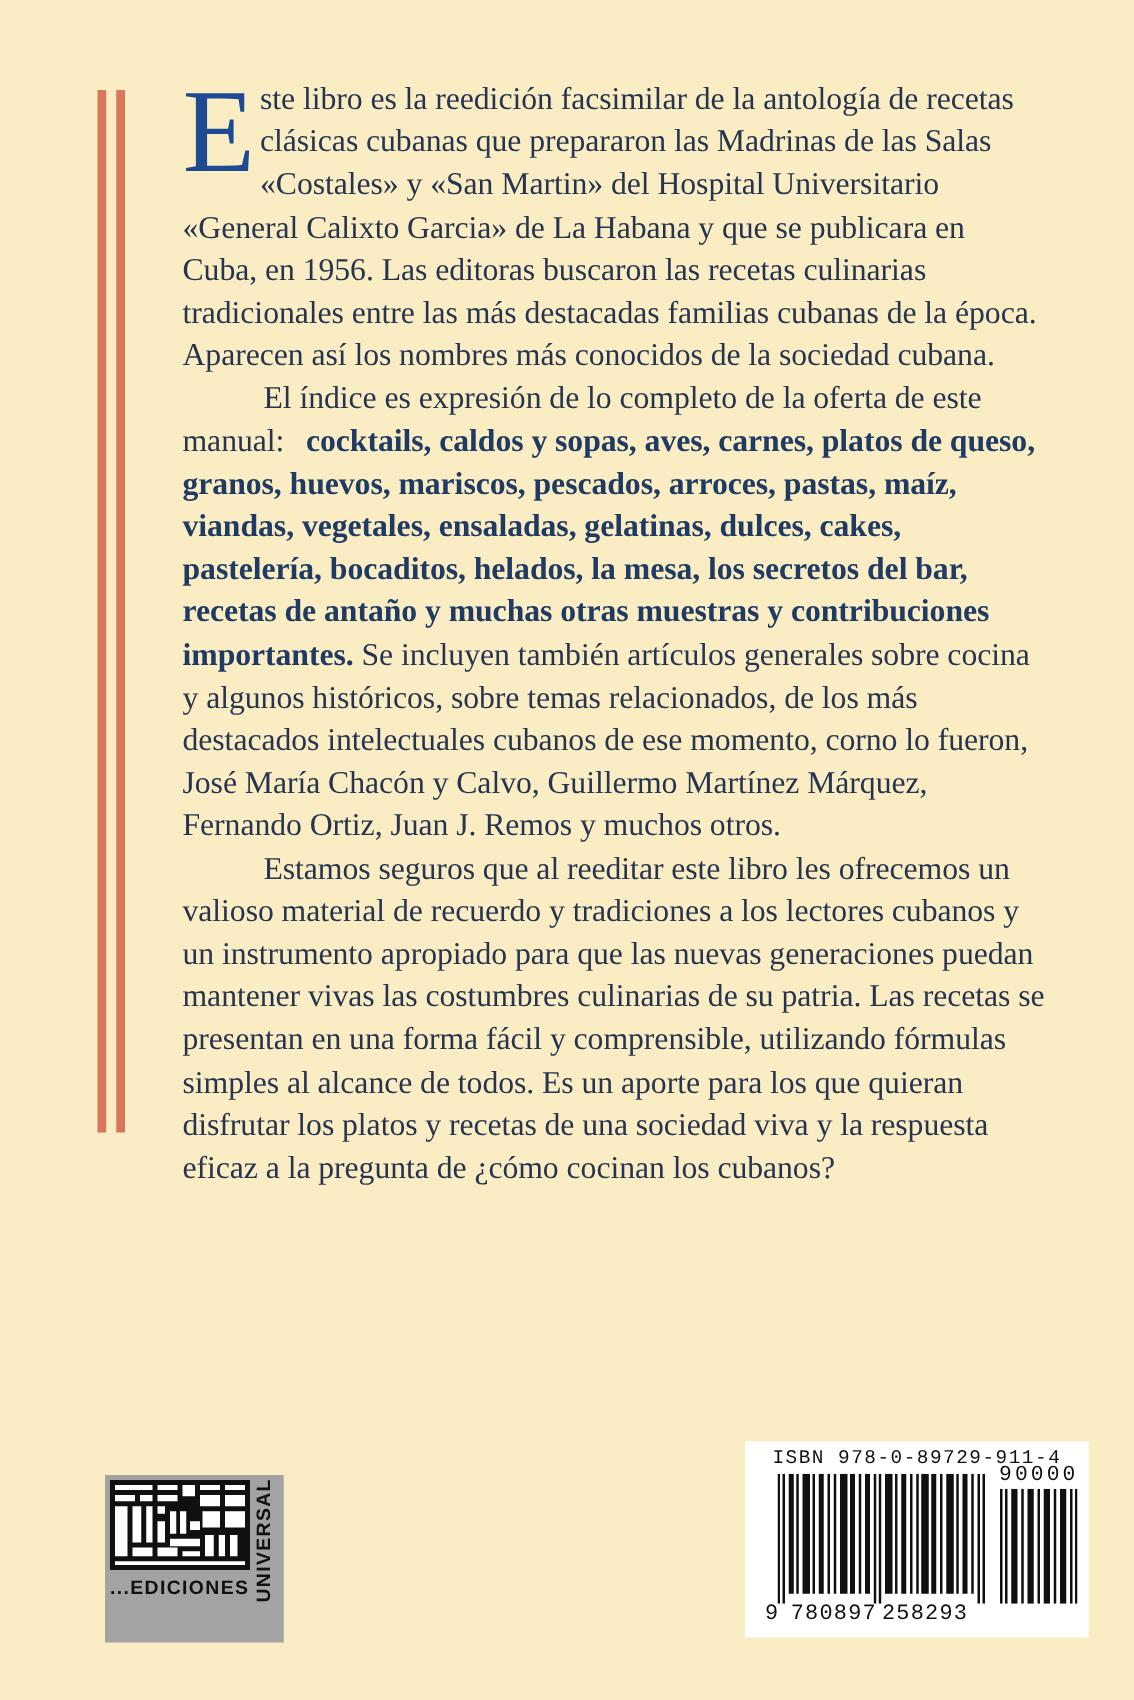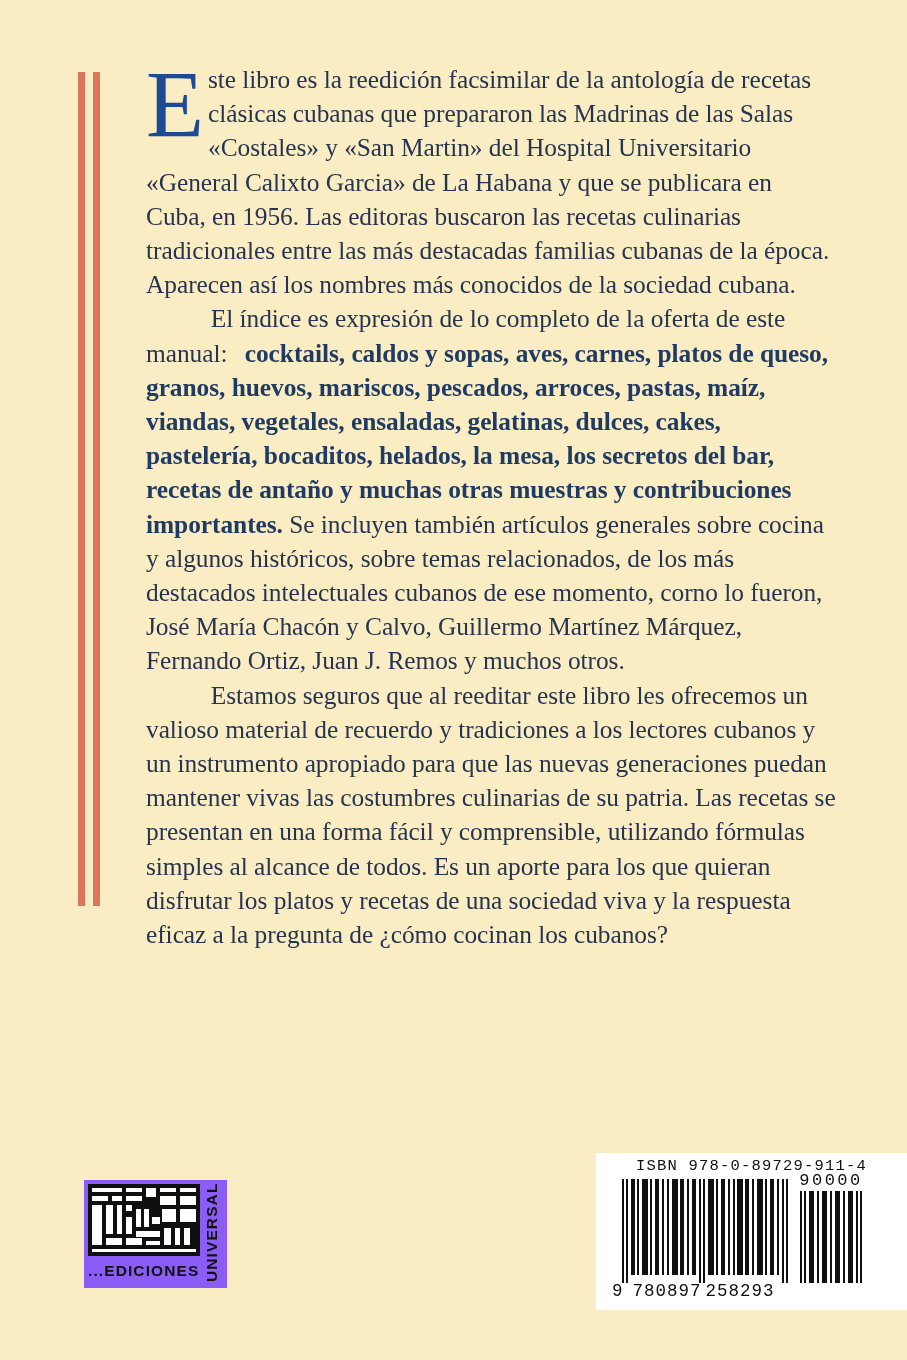--- a/index.html
+++ b/index.html
@@ -67,22 +67,22 @@
     color: #1f3a63;
     margin-left: 11px;
   }
 
   
   .publisher-logo {
     position: absolute;
     left: 84px;
     top: 1180px;
     width: 143px;
-    height: 108px;
-    background: #8b5cf6;
+    height: 134px;
+    background: #a3a3a3;
     border: 0;
   }
   .logo-mark-wrap {
     position: absolute;
     left: 4px;
     top: 4px;
     width: 112px;
     height: 72px;
     background: #101010;
     overflow: hidden;
@@ -124,21 +124,20 @@
   }
 
   
   .barcode-panel {
     position: absolute;
     left: 596px;
     top: 1153px;
     width: 275px;
     height: 157px;
     background: #ffffff;
-    padding-left: 36px;
   }
   .barcode-isbn {
     position: absolute;
     top: 4px;
     left: 0;
     width: 100%;
     text-align: center;
     font-family: "Liberation Mono", "DejaVu Sans Mono", monospace;
     font-size: 15.5px;
     letter-spacing: 1.2px;

